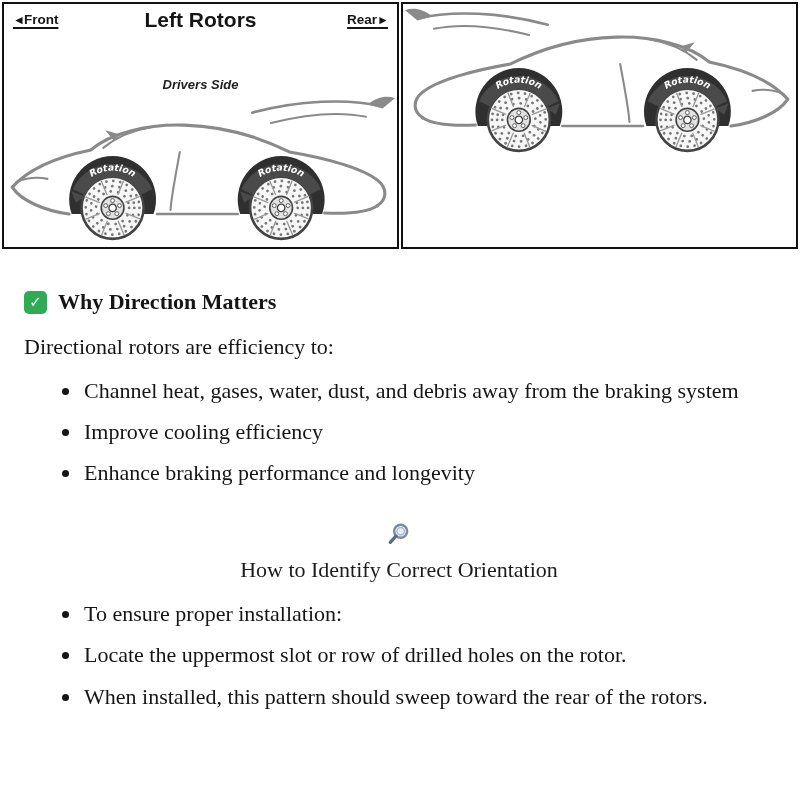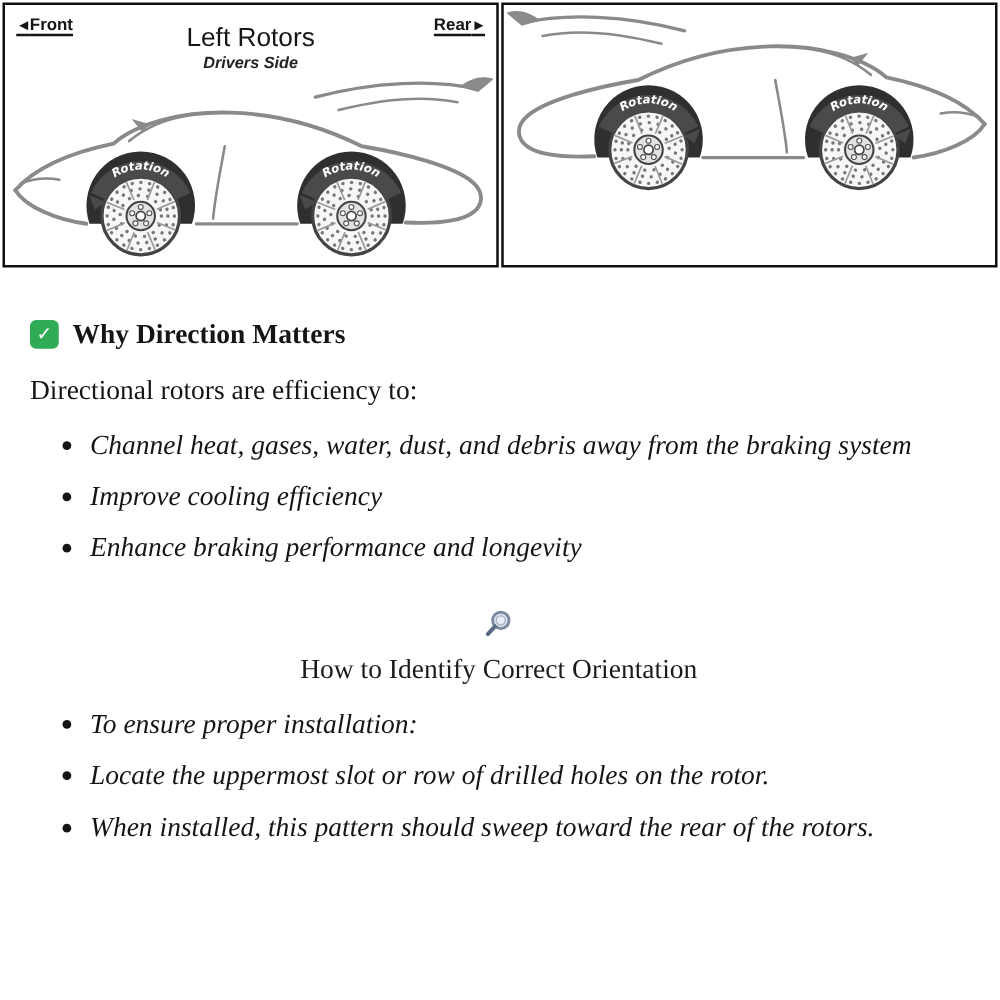--- a/index.html
+++ b/index.html
@@ -17,22 +17,22 @@
     display: grid; grid-template-columns: 1fr auto 1fr; align-items: start;
     padding: 5px 9px 0; font-family: "Liberation Sans", sans-serif;
   }
   .side-label {
     font-weight: bold; font-size: 13.5px; white-space: nowrap; margin-top: 3px;
     text-decoration: underline; text-underline-offset: 3px; text-decoration-thickness: 1.5px;
   }
   .side-label.right { justify-self: end; }
   .arrow { font-size: 12px; letter-spacing: -1px; }
   .panel-titles { text-align: center; display: flex; flex-direction: column; }
-  .panel-title { font-size: 21px; font-weight: normal; line-height: 1.05; margin-top: 11px; }
-  .panel-subtitle { font-size: 13px; font-weight: bold; font-style: italic; color: #222; }
+  .panel-title { font-size: 21px; font-weight: bold; line-height: 1.05; }
+  .panel-subtitle { font-size: 13px; font-weight: bold; font-style: italic; color: #222; margin-top: 46px; }
 
   .car-svg { display: block; width: 100%; height: auto; }
   .band-text {
     font-family: "DejaVu Sans", sans-serif; font-size: 9px;
     font-weight: bold; font-style: italic; fill: #ffffff;
   }
   .svg-defs { position: absolute; width: 0; height: 0; overflow: hidden; }
 
   
   .content { padding: 12px 26px 30px 24px; font-size: 22px; line-height: 1.55; }
@@ -45,21 +45,21 @@
   .sec-heading.normal { font-weight: normal; margin-top: 32px; color: #1b1b1b; flex-direction: column; }
   .check-icon {
     width: 23px; height: 23px; border-radius: 5px; flex: 0 0 auto;
     display: inline-flex; align-items: center; justify-content: center;
     color: #ffffff; font-size: 15px; font-weight: bold;
     font-family: "DejaVu Sans", sans-serif;
   }
   .mag-icon { width: 24px; height: 24px; flex: 0 0 auto; }
   .lead { margin: 0; max-width: 720px; }
   .bullets { margin: 10px 0 0; padding-left: 42px; }
-  .bullets li { margin: 7px 4px; padding-left: 2px; max-width: 680px; font-style: italic; }
+  .bullets li { margin: 7px 16px; padding-left: 2px; max-width: 680px; }
 </style>
 </head>
 <body>
 
 <div class="page">
 
   <svg class="svg-defs" aria-hidden="true">
     <defs>
       <g id="rotor-shape">
         <circle r="30" fill="#f7f7f7" stroke="#444" stroke-width="2.5"></circle>

